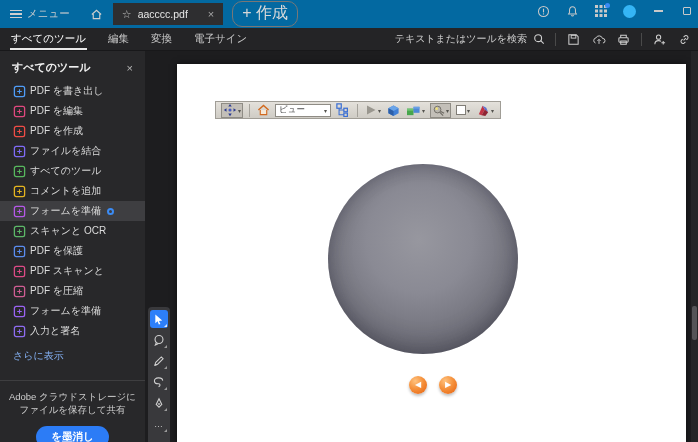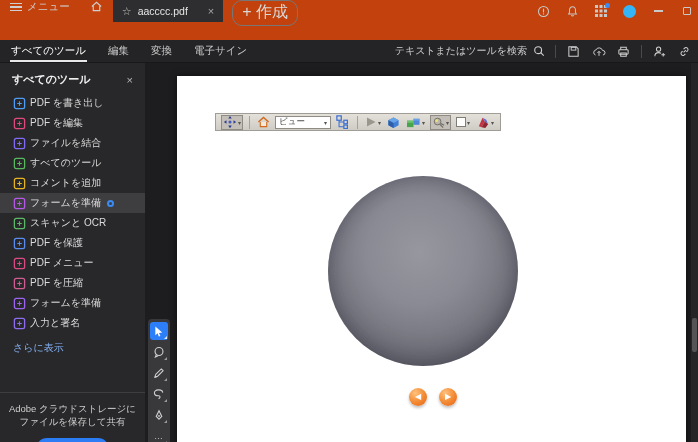--- a/index.html
+++ b/index.html
@@ -1,20 +1,20 @@
 <!DOCTYPE html>
 <html><head>
 <meta charset="utf-8">
 <style>
   * { box-sizing: border-box; margin: 0; padding: 0; }
   html,body { width:698px; height:442px; overflow:hidden; background:#1d1d1f;
     font-family:"Liberation Sans", sans-serif; color:#d6d6d6; }
 
   
-  .titlebar { height:40px; background:#c2410c; display:flex; align-items:flex-start; position:relative; }
+  .titlebar { height:28px; background:#0369a1; display:flex; align-items:center; position:relative; }
   .menu-btn { display:flex; align-items:center; gap:5px; padding:0 10px; font-size:10.5px; color:#cfcfcf; cursor:default; }
   .hamburger { width:12px; height:8px; border-top:1.5px solid #cfcfcf; border-bottom:1.5px solid #cfcfcf; position:relative; }
   .hamburger::after { content:""; position:absolute; left:0; right:0; top:2.2px; height:1.5px; background:#cfcfcf; }
   .home-btn { padding:0 10px; color:#cfcfcf; font-size:13px; line-height:22px; }
   .doc-tab { height:22px; background:#2e2e30; display:flex; align-items:center; gap:6px; padding:0 9px; }
   .doc-tab .star { color:#bdbdbd; font-size:11px; }
   .doc-tab .t-title { font-size:10.5px; color:#e6e6e6; }
   .doc-tab .t-close { color:#a7a7a7; font-size:11px; margin-left:14px; }
   .create-btn { margin-left:9px; border:1px solid #777; border-radius:10px; color:#d9d9d9;
     font-size:16px; padding:1px 9px 2px; background:transparent; }
@@ -236,20 +236,30 @@
           <span class="tool-icon" style="color: rgb(224, 72, 126);">
             <svg width="13" height="13" viewBox="0 0 14 14">
               <rect x="1.5" y="1.5" width="11" height="11" rx="2" fill="none" stroke="currentColor" stroke-width="1.4"></rect>
               <path d="M4.5 7 H9.5 M7 4.5 V9.5" stroke="currentColor" stroke-width="1.2"></path>
             </svg>
           </span>
           <span class="tool-label">PDF を編集</span>
 
         </div>
 
+        <div class="tool-row">
+          <span class="tool-icon" style="color: rgb(239, 76, 70);">
+            <svg width="13" height="13" viewBox="0 0 14 14">
+              <rect x="1.5" y="1.5" width="11" height="11" rx="2" fill="none" stroke="currentColor" stroke-width="1.4"></rect>
+              <path d="M4.5 7 H9.5 M7 4.5 V9.5" stroke="currentColor" stroke-width="1.2"></path>
+            </svg>
+          </span>
+          <span class="tool-label">PDF を作成</span>
+
+        </div>
 
         <div class="tool-row">
           <span class="tool-icon" style="color: rgb(127, 107, 246);">
             <svg width="13" height="13" viewBox="0 0 14 14">
               <rect x="1.5" y="1.5" width="11" height="11" rx="2" fill="none" stroke="currentColor" stroke-width="1.4"></rect>
               <path d="M4.5 7 H9.5 M7 4.5 V9.5" stroke="currentColor" stroke-width="1.2"></path>
             </svg>
           </span>
           <span class="tool-label">ファイルを結合</span>
 
@@ -310,21 +320,21 @@
 
         </div>
 
         <div class="tool-row">
           <span class="tool-icon" style="color: rgb(220, 74, 134);">
             <svg width="13" height="13" viewBox="0 0 14 14">
               <rect x="1.5" y="1.5" width="11" height="11" rx="2" fill="none" stroke="currentColor" stroke-width="1.4"></rect>
               <path d="M4.5 7 H9.5 M7 4.5 V9.5" stroke="currentColor" stroke-width="1.2"></path>
             </svg>
           </span>
-          <span class="tool-label">PDF メニュー</span>
+          <span class="tool-label">PDF スキャンと</span>
 
         </div>
 
         <div class="tool-row">
           <span class="tool-icon" style="color: rgb(207, 93, 147);">
             <svg width="13" height="13" viewBox="0 0 14 14">
               <rect x="1.5" y="1.5" width="11" height="11" rx="2" fill="none" stroke="currentColor" stroke-width="1.4"></rect>
               <path d="M4.5 7 H9.5 M7 4.5 V9.5" stroke="currentColor" stroke-width="1.2"></path>
             </svg>
           </span>

